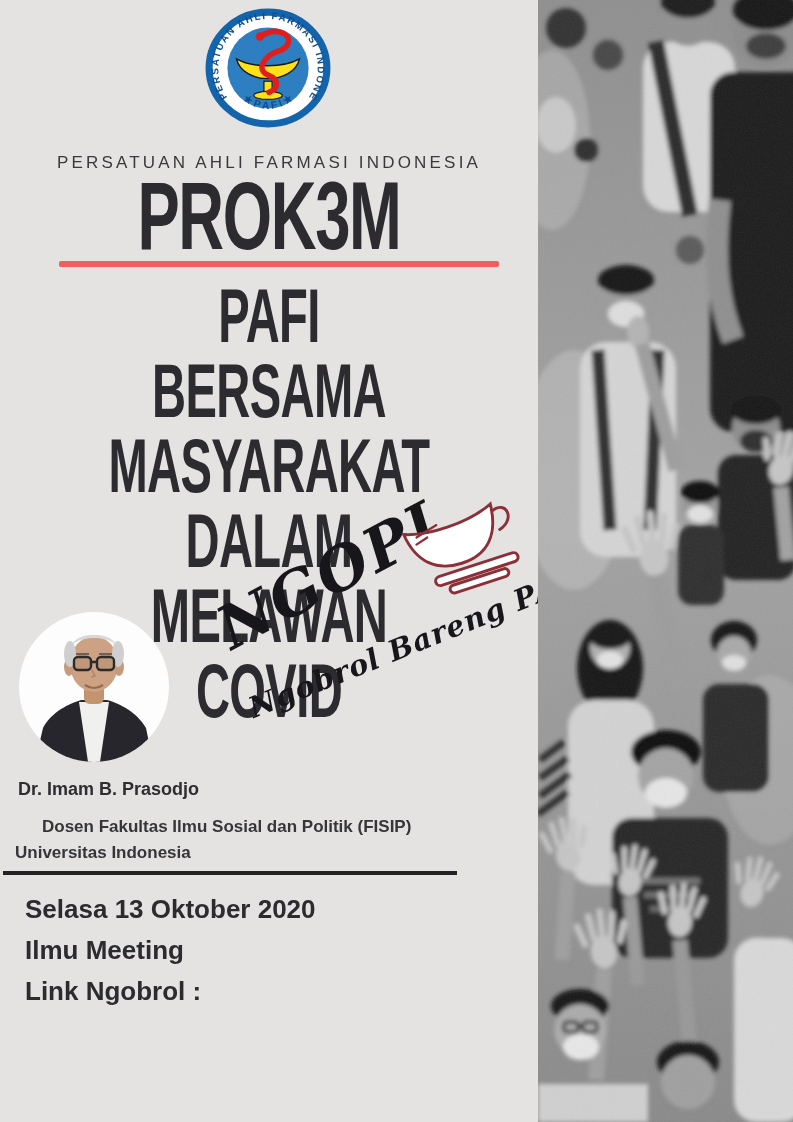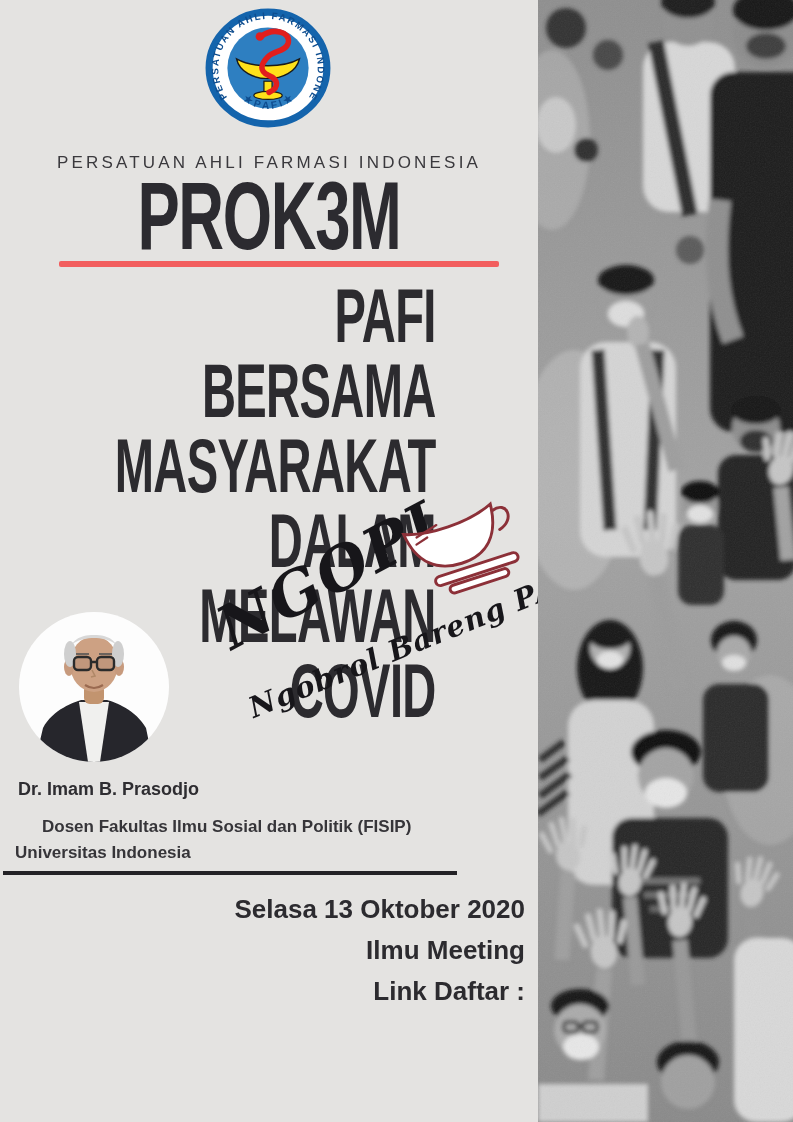--- a/index.html
+++ b/index.html
@@ -16,21 +16,21 @@
   .program-title{
     position:absolute; top:176px; left:0; width:538px; text-align:center;
     font-size:96px; line-height:80px; font-weight:bold; letter-spacing:-2px;
     transform:scaleX(0.66); transform-origin:center top; color:#2c2b30;
   }
   .red-divider{
     position:absolute; top:261px; left:59px; width:440px; height:6px;
     background:#f25e5e; border-radius:2px;
   }
   .main-title{
-    position:absolute; top:278px; left:0; width:538px; text-align:right;
+    position:absolute; top:278px; left:0; width:538px; text-align:center;
     font-weight:bold; font-size:76px; line-height:75px; color:#2c2b2f; letter-spacing:-1px;
   }
   .main-title .line{transform:scaleX(0.62); transform-origin:center;}
   .ngopi-title{
     position:absolute; left:222px; top:592px;
     font-family:"DejaVu Serif", serif; font-style:italic; font-weight:bold;
     font-size:60px; line-height:80px; color:#17161a; letter-spacing:2px;
     transform:rotate(-28deg); transform-origin:left center; white-space:nowrap;
   }
   .ngopi-subtitle{
@@ -38,21 +38,21 @@
     font-family:"DejaVu Serif", serif; font-style:italic; font-weight:bold;
     font-size:29px; line-height:42px; color:#17161a; letter-spacing:1px;
     transform:rotate(-22deg); transform-origin:left center; white-space:nowrap;
   }
   .cup{position:absolute; left:398px; top:496px; width:136px; height:114px;}
   .avatar{position:absolute; left:19px; top:612px; width:150px; height:150px;}
   .speaker-name{position:absolute; left:18px; top:779px; font-size:18px; font-weight:bold; color:#2e2d31;}
   .speaker-role-1{position:absolute; left:15px; top:817px; font-size:17px; font-weight:bold; color:#363539;margin-left:27px;}
   .speaker-role-2{position:absolute; left:15px; top:843px; font-size:17px; font-weight:bold; color:#363539;}
   .black-divider{position:absolute; left:3px; top:871px; width:454px; height:4px; background:#232226;}
-  .event-details{position:absolute; left:25px; top:889px; width:500px;text-align:right;}
+  .event-details{position:absolute; left:25px; top:889px; width:500px;}
   .event-line{font-size:26px; font-weight:bold; line-height:41px; color:#2c2b2f; white-space:nowrap;}
   .photo-strip{position:absolute; left:538px; top:0; width:255px; height:1122px; background:#9a9a9a;}
   .photo-strip svg{display:block;}
 </style>
 </head>
 <body>
 
 <div class="poster">
   <div class="left-panel">
 
@@ -132,21 +132,21 @@
     </svg>
 
     <div class="speaker-name">Dr. Imam B. Prasodjo</div>
     <div class="speaker-role-1">Dosen Fakultas Ilmu Sosial dan Politik (FISIP)</div>
     <div class="speaker-role-2">Universitas Indonesia</div>
     <div class="black-divider"></div>
 
     <div class="event-details">
       <div class="event-line">Selasa 13 Oktober 2020</div>
       <div class="event-line">Ilmu Meeting</div>
-      <div class="event-line">Link Daftar :</div>
+      <div class="event-line">Link Ngobrol :</div>
     </div>
   </div>
 
   <div class="photo-strip">
     <svg viewBox="0 0 255 1122" width="255" height="1122">
       <defs>
         <linearGradient id="bgGrad" x1="0" y1="0" x2="0" y2="1">
           <stop offset="0" stop-color="#8f8f8f"></stop>
           <stop offset="0.45" stop-color="#a3a3a3"></stop>
           <stop offset="1" stop-color="#8a8a8a"></stop>

